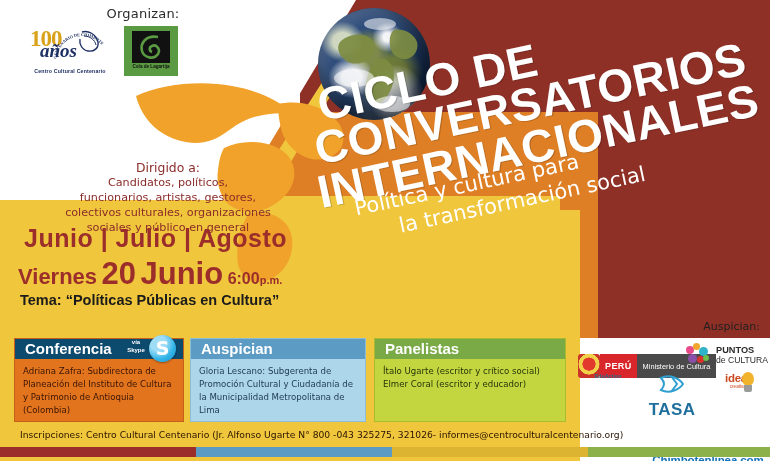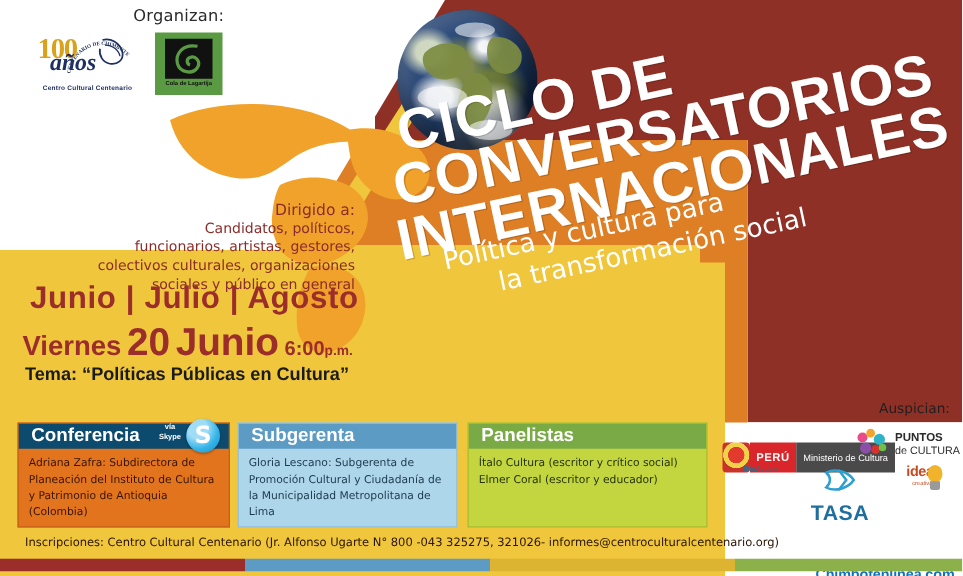--- a/index.html
+++ b/index.html
@@ -102,21 +102,21 @@
   .subtitle{
     position:absolute;left:352px;top:196px;width:420px;
     transform:rotate(-12deg);transform-origin:left top;
     color:#ffffff;font-size:21px;line-height:1.25;white-space:nowrap;
     font-family:"DejaVu Sans",sans-serif;
   }
   .sub2{margin-left:40px;}
 
   
   .dirigido{
-    position:absolute;left:52px;top:160px;width:232px;text-align:right;
+    position:absolute;left:52px;top:160px;width:232px;text-align:center;
     color:#8b2c2a;font-size:11.2px;line-height:1.32;
     font-family:"DejaVu Sans",sans-serif;
   }
   .dirigido .hd{font-size:12.4px;}
 
   
   .months{
     position:absolute;left:24px;top:224px;
     color:#9b2d2b;font-size:25px;font-weight:bold;letter-spacing:.5px;
   }
@@ -344,31 +344,31 @@
           <span>Skype</span>
         </span>
         <span class="skype-s">S</span>
       </span>
     </div>
     <div class="body">Adriana Zafra: Subdirectora de Planeación del Instituto de Cultura y Patrimonio de Antioquia (Colombia)</div>
   </div>
 
   <div class="panel" id="panel-moderadora">
     <div class="head">
-      <span>Subgerenta</span>
+      <span>Auspician</span>
     </div>
     <div class="body">Gloria Lescano: Subgerenta de Promoción Cultural y Ciudadanía de la Municipalidad Metropolitana de Lima</div>
   </div>
 
   <div class="panel" id="panel-panelistas">
     <div class="head">
       <span>Panelistas</span>
     </div>
     <div class="body">
-      <div>Ítalo Cultura (escritor y crítico social)</div>
+      <div>Ítalo Ugarte (escritor y crítico social)</div>
       <div>Elmer Coral (escritor y educador)</div>
     </div>
   </div>
 
   <div class="auspician">Auspician:</div>
 
   <div class="sponsor-row1">
     <div class="minc">
       <span class="shield"></span>
       <span class="peru">PERÚ</span>

